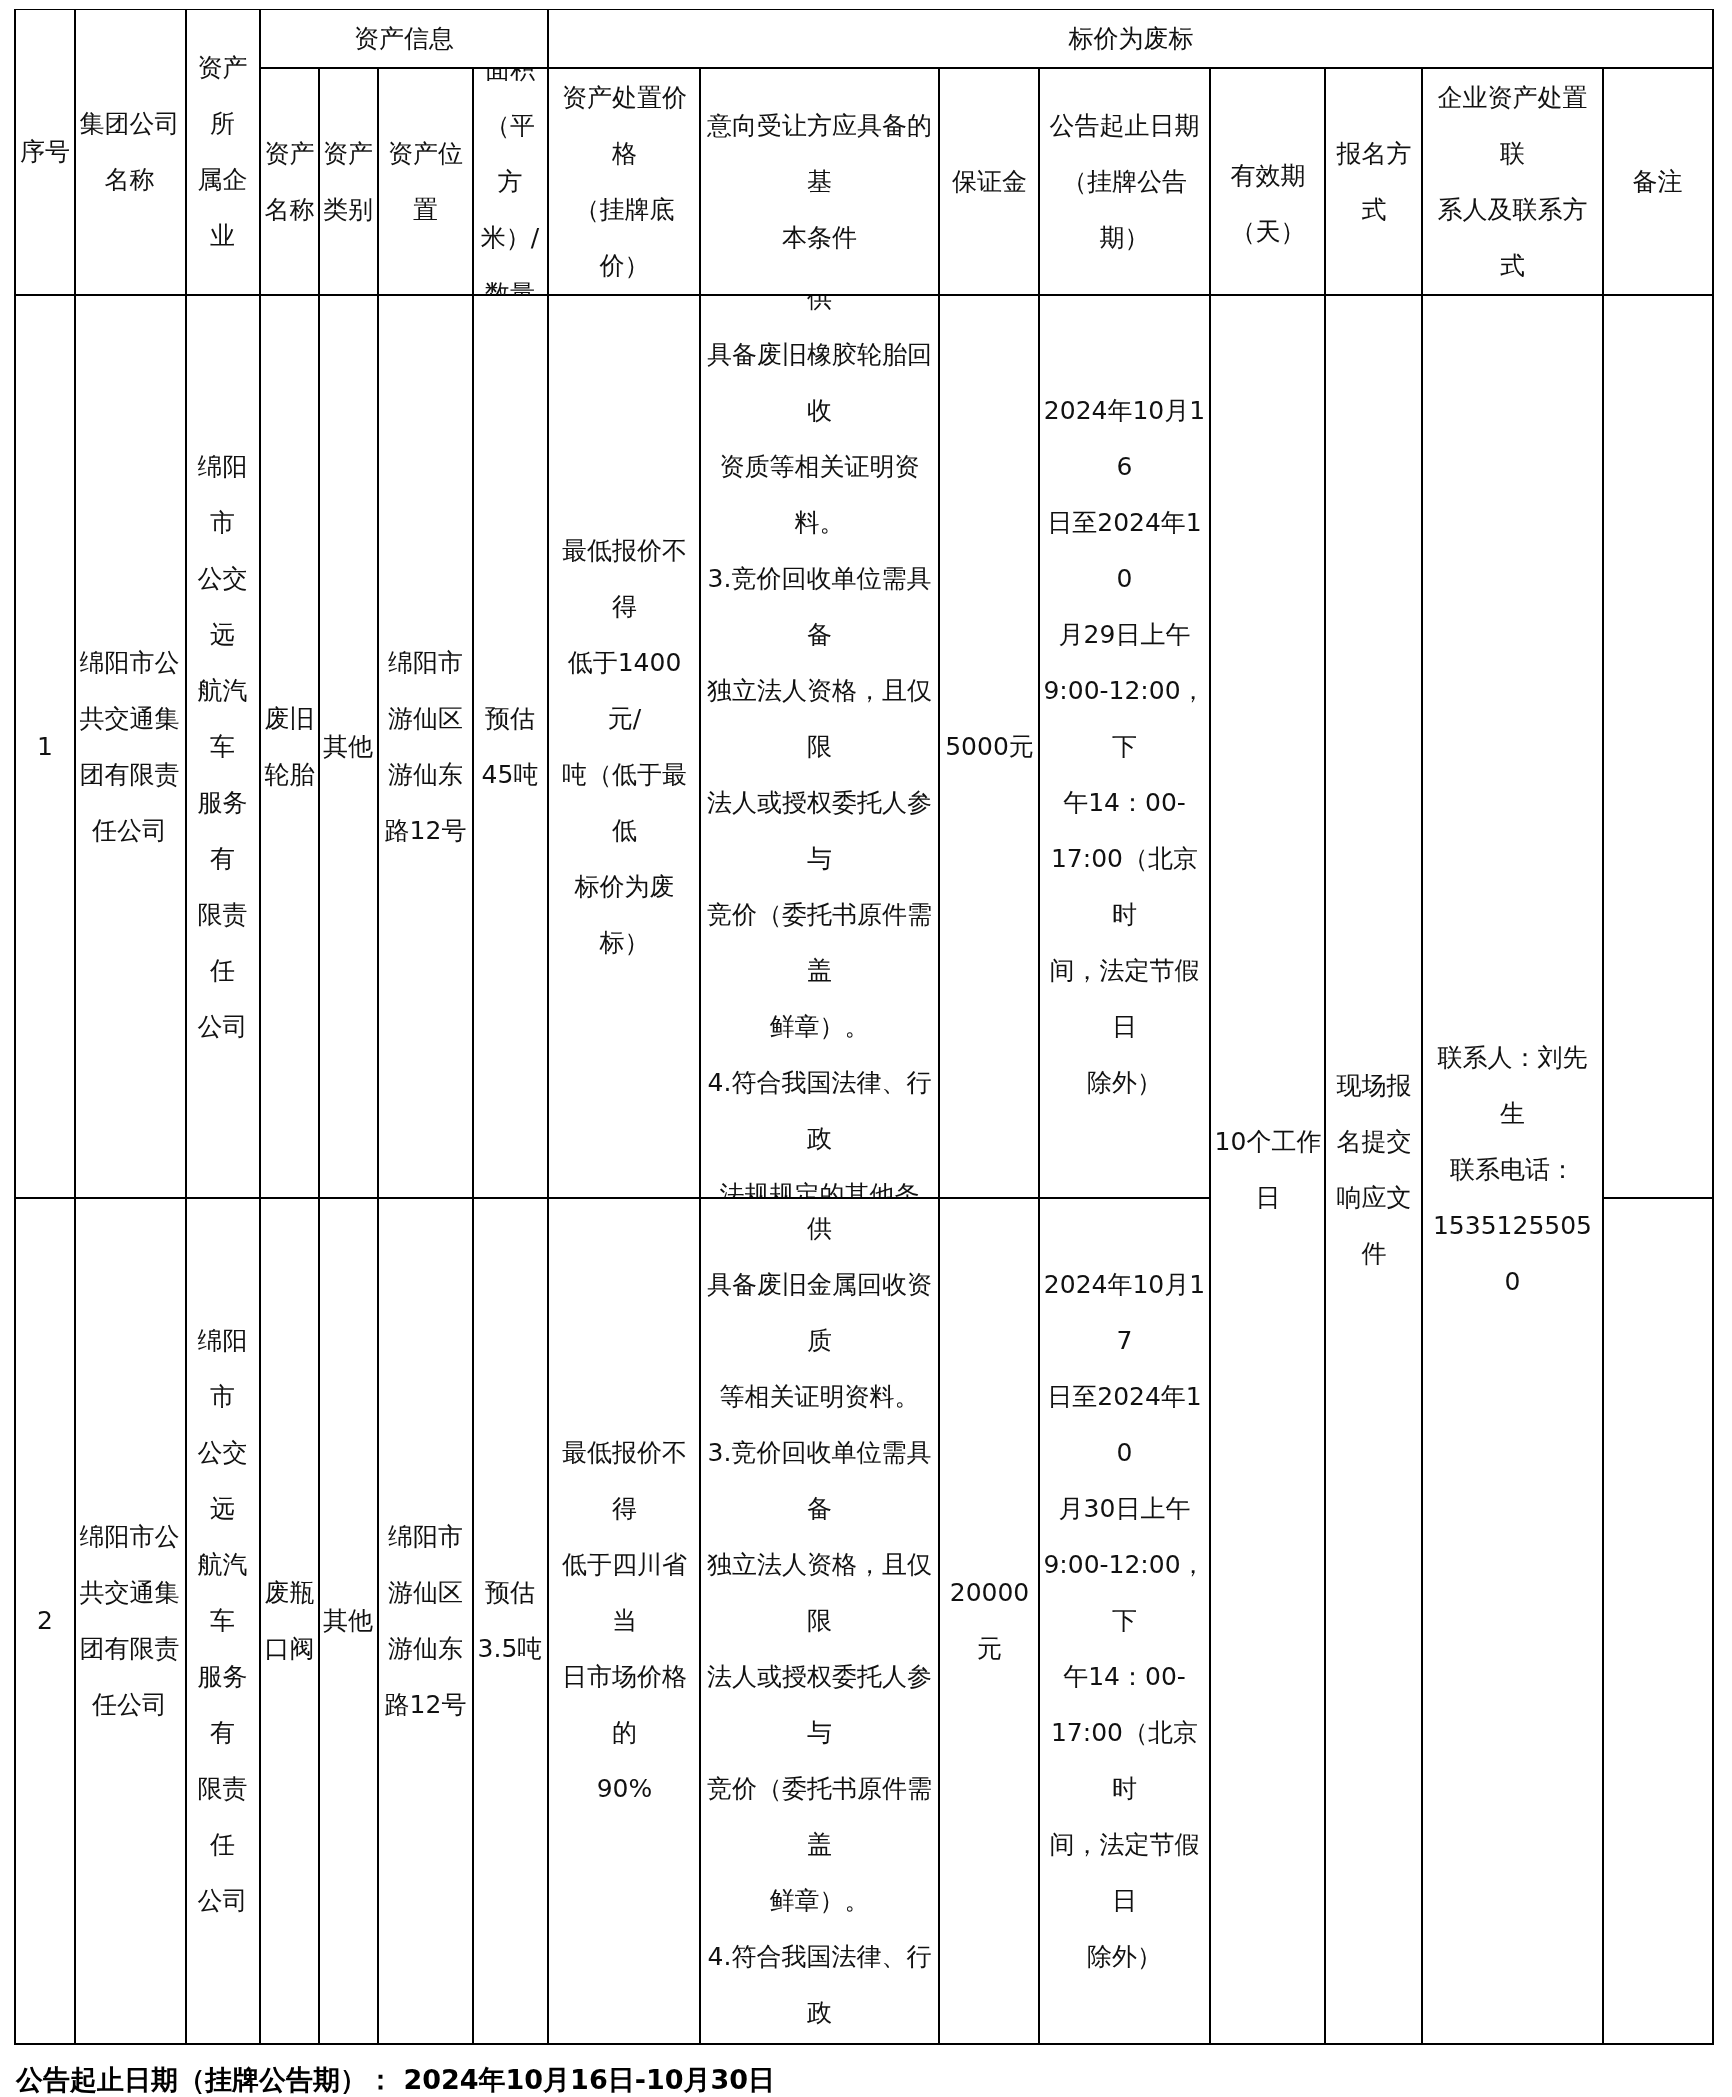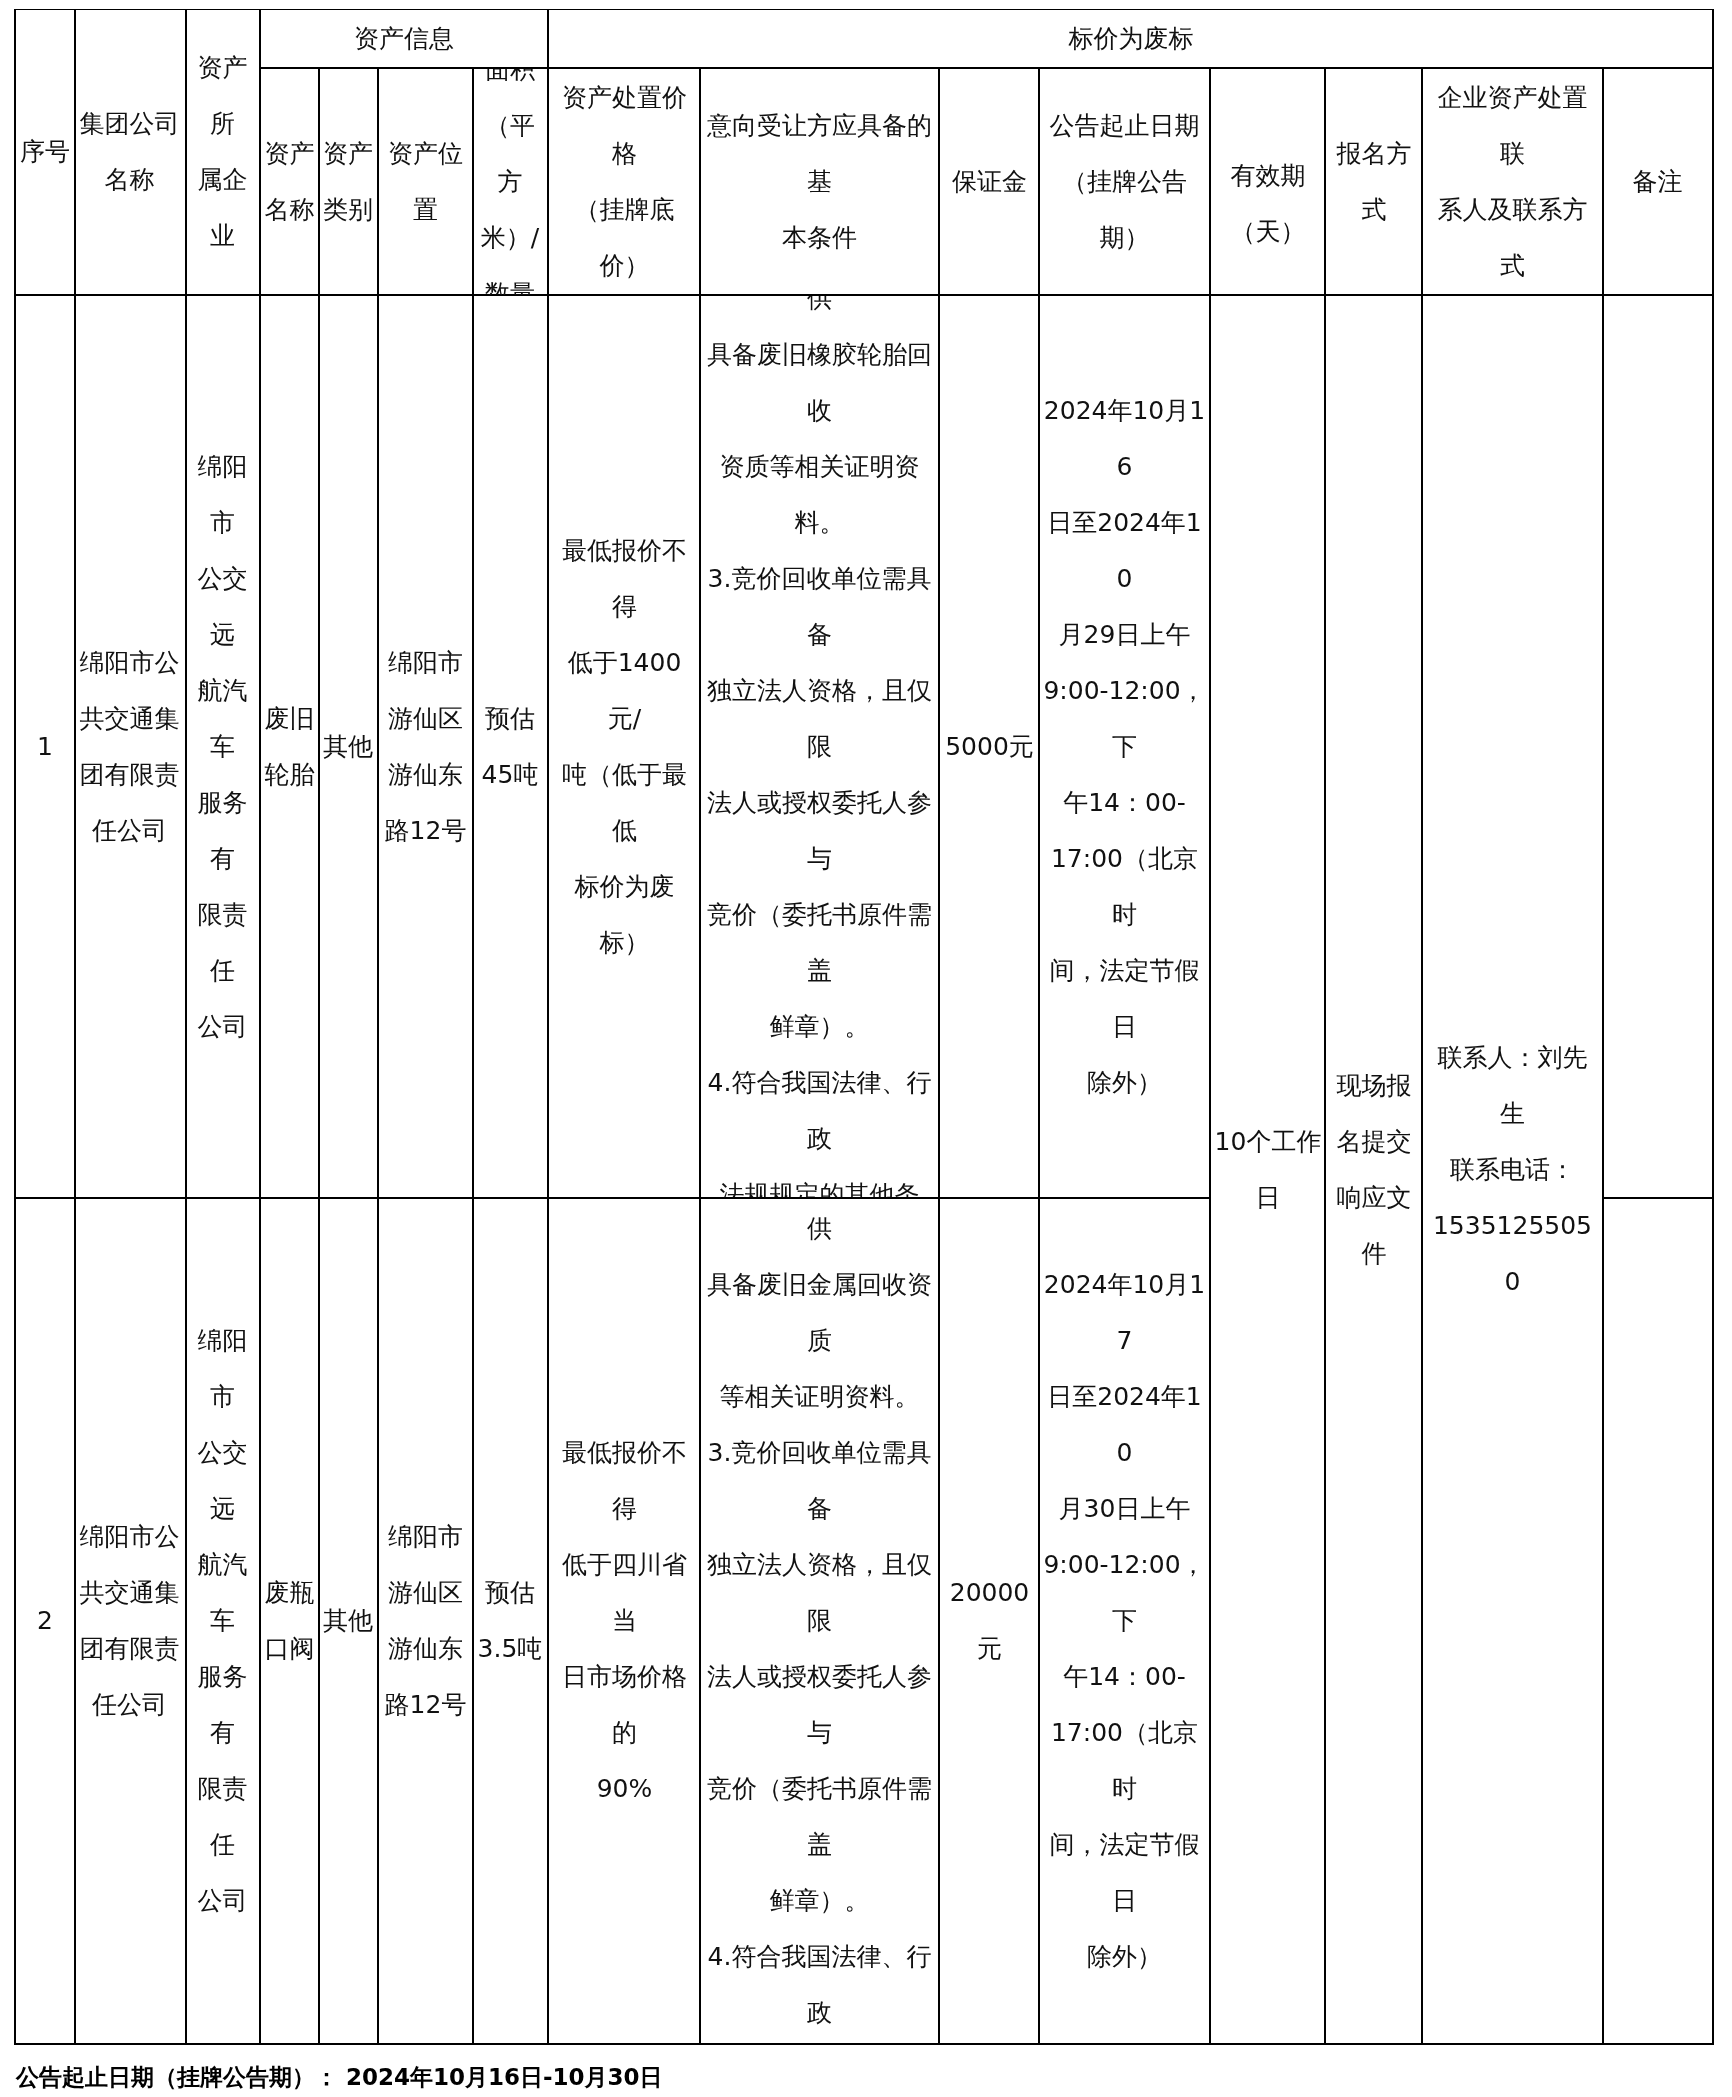--- a/index.html
+++ b/index.html
@@ -18,21 +18,21 @@
     padding: 0 2.9px;
     overflow: hidden;
   }
   .cell .txt { white-space: pre-line; word-break: break-all; }
   .cond .txt { text-align: center; }
   .hline, .vline { position: absolute; background: #000; }
   .hline { height: 1.5px; }
   .vline { width: 1.5px; }
   .footer {
     position: absolute; left: 16px; top: 2062px;
-    font-size: 23px; font-weight: bold; color: #000;
+    font-size: 27px; font-weight: bold; color: #000;
     font-family: "DejaVu Sans", "Liberation Sans", sans-serif;
   }
 </style>
 </head>
 <body>
 
 <div class="hline" style="left:14px; top:8.8px; width:1700px;"></div>
 <div class="hline" style="left:260px; top:67px; width:288px;"></div>
 <div class="hline" style="left:548px; top:67px; width:1166px;"></div>
 <div class="hline" style="left:14px; top:294px; width:1700px;"></div>

